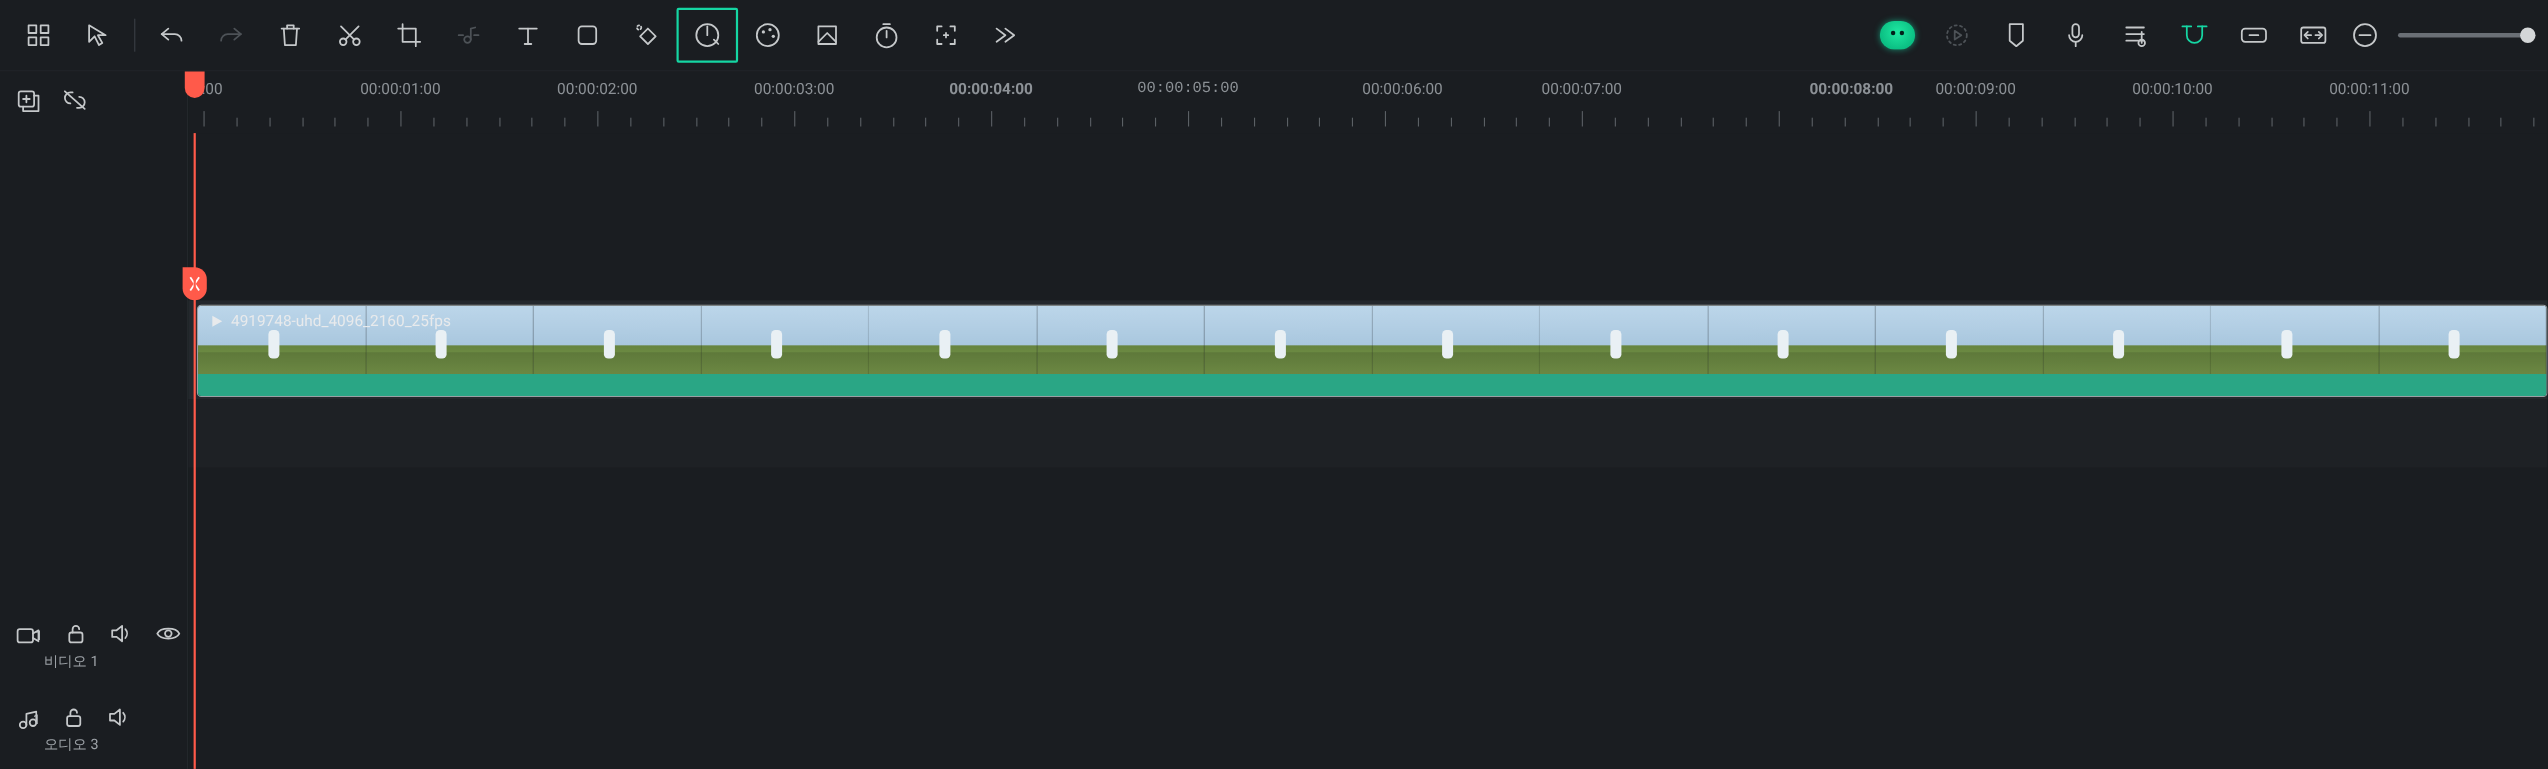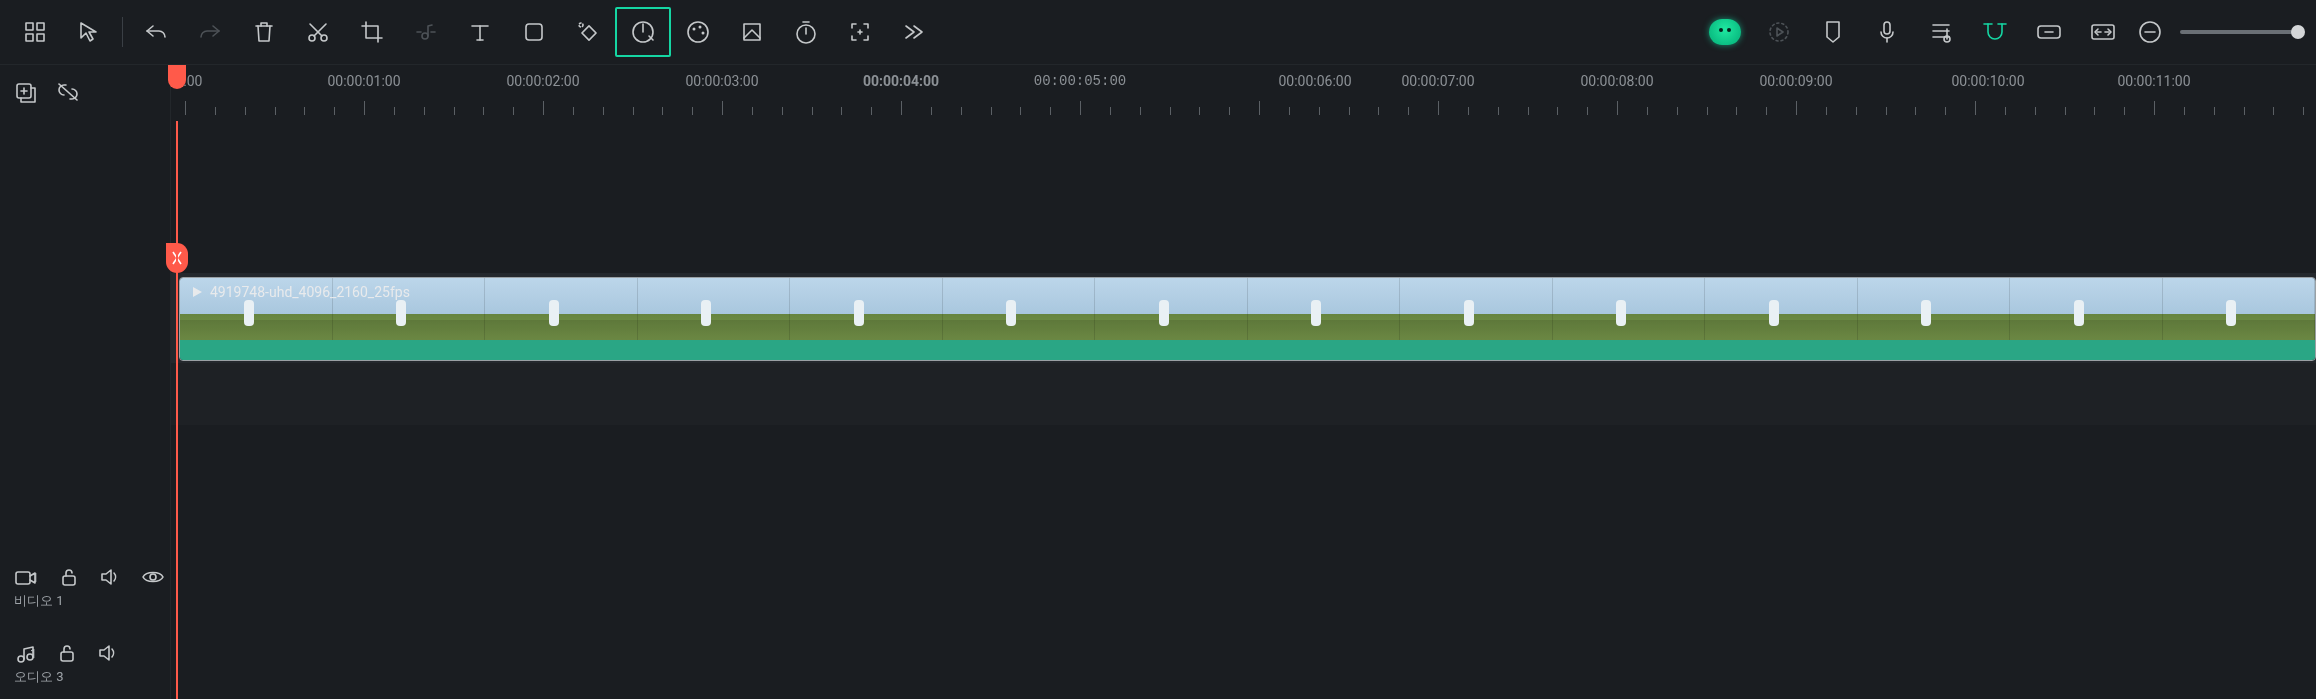--- a/index.html
+++ b/index.html
@@ -103,20 +103,21 @@
 
   .track-header {
     display: flex; align-items: center; gap: 18px;
     padding: 4px 14px 2px 14px;
   }
   .track-header .icons { display:flex; align-items:center; gap:20px; }
   .track-label {
     padding: 0 14px 12px 14px;
     color: #9ea3a8;
     font-size: 13px;
+    margin-left: 26px;
   }
   .track-v-header { height: 90px; display:flex; flex-direction:column; justify-content:center; }
   .track-a-header { height: 62px; display:flex; flex-direction:column; justify-content:center; }
 
   .right-col {
     flex: 1;
     display: flex;
     flex-direction: column;
     min-width: 0;
     position: relative;
@@ -581,49 +582,49 @@
           <div class="ruler-tick" style="left: 849.333px;"></div>
           <div class="ruler-tick" style="left: 879.167px;"></div>
           <div class="ruler-tick-major" style="left: 909px;"></div>
           <div class="ruler-label" style="left: 909px; font-family: Liberation Mono, monospace;">00:00:05:00</div>
           <div class="ruler-tick" style="left: 938.833px;"></div>
           <div class="ruler-tick" style="left: 968.667px;"></div>
           <div class="ruler-tick" style="left: 998.5px;"></div>
           <div class="ruler-tick" style="left: 1028.33px;"></div>
           <div class="ruler-tick" style="left: 1058.17px;"></div>
           <div class="ruler-tick-major" style="left: 1088px;"></div>
-          <div class="ruler-label" style="left: 1144px;">00:00:06:00</div>
+          <div class="ruler-label" style="left: 1104px;">00:00:06:00</div>
           <div class="ruler-tick" style="left: 1117.83px;"></div>
           <div class="ruler-tick" style="left: 1147.67px;"></div>
           <div class="ruler-tick" style="left: 1177.5px;"></div>
           <div class="ruler-tick" style="left: 1207.33px;"></div>
           <div class="ruler-tick" style="left: 1237.17px;"></div>
           <div class="ruler-tick-major" style="left: 1267px;"></div>
           <div class="ruler-label" style="left: 1267px;">00:00:07:00</div>
           <div class="ruler-tick" style="left: 1296.83px;"></div>
           <div class="ruler-tick" style="left: 1326.67px;"></div>
           <div class="ruler-tick" style="left: 1356.5px;"></div>
           <div class="ruler-tick" style="left: 1386.33px;"></div>
           <div class="ruler-tick" style="left: 1416.17px;"></div>
           <div class="ruler-tick-major" style="left: 1446px;"></div>
-          <div class="ruler-label" style="left: 1446px;">00:00:08:00</div>
+          <div class="ruler-label" style="left: 1512px; font-weight: bold;">00:00:08:00</div>
           <div class="ruler-tick" style="left: 1475.83px;"></div>
           <div class="ruler-tick" style="left: 1505.67px;"></div>
           <div class="ruler-tick" style="left: 1535.5px;"></div>
           <div class="ruler-tick" style="left: 1565.33px;"></div>
           <div class="ruler-tick" style="left: 1595.17px;"></div>
           <div class="ruler-tick-major" style="left: 1625px;"></div>
           <div class="ruler-label" style="left: 1625px;">00:00:09:00</div>
           <div class="ruler-tick" style="left: 1654.83px;"></div>
           <div class="ruler-tick" style="left: 1684.67px;"></div>
           <div class="ruler-tick" style="left: 1714.5px;"></div>
           <div class="ruler-tick" style="left: 1744.33px;"></div>
           <div class="ruler-tick" style="left: 1774.17px;"></div>
           <div class="ruler-tick-major" style="left: 1804px;"></div>
-          <div class="ruler-label" style="left: 1804px; margin-left: 13px;">00:00:10:00</div>
+          <div class="ruler-label" style="left: 1804px;">00:00:10:00</div>
           <div class="ruler-tick" style="left: 1833.83px;"></div>
           <div class="ruler-tick" style="left: 1863.67px;"></div>
           <div class="ruler-tick" style="left: 1893.5px;"></div>
           <div class="ruler-tick" style="left: 1923.33px;"></div>
           <div class="ruler-tick" style="left: 1953.17px;"></div>
           <div class="ruler-tick-major" style="left: 1983px;"></div>
           <div class="ruler-label" style="left: 1983px;">00:00:11:00</div>
           <div class="ruler-tick" style="left: 2012.83px;"></div>
           <div class="ruler-tick" style="left: 2042.67px;"></div>
           <div class="ruler-tick" style="left: 2072.5px;"></div>

